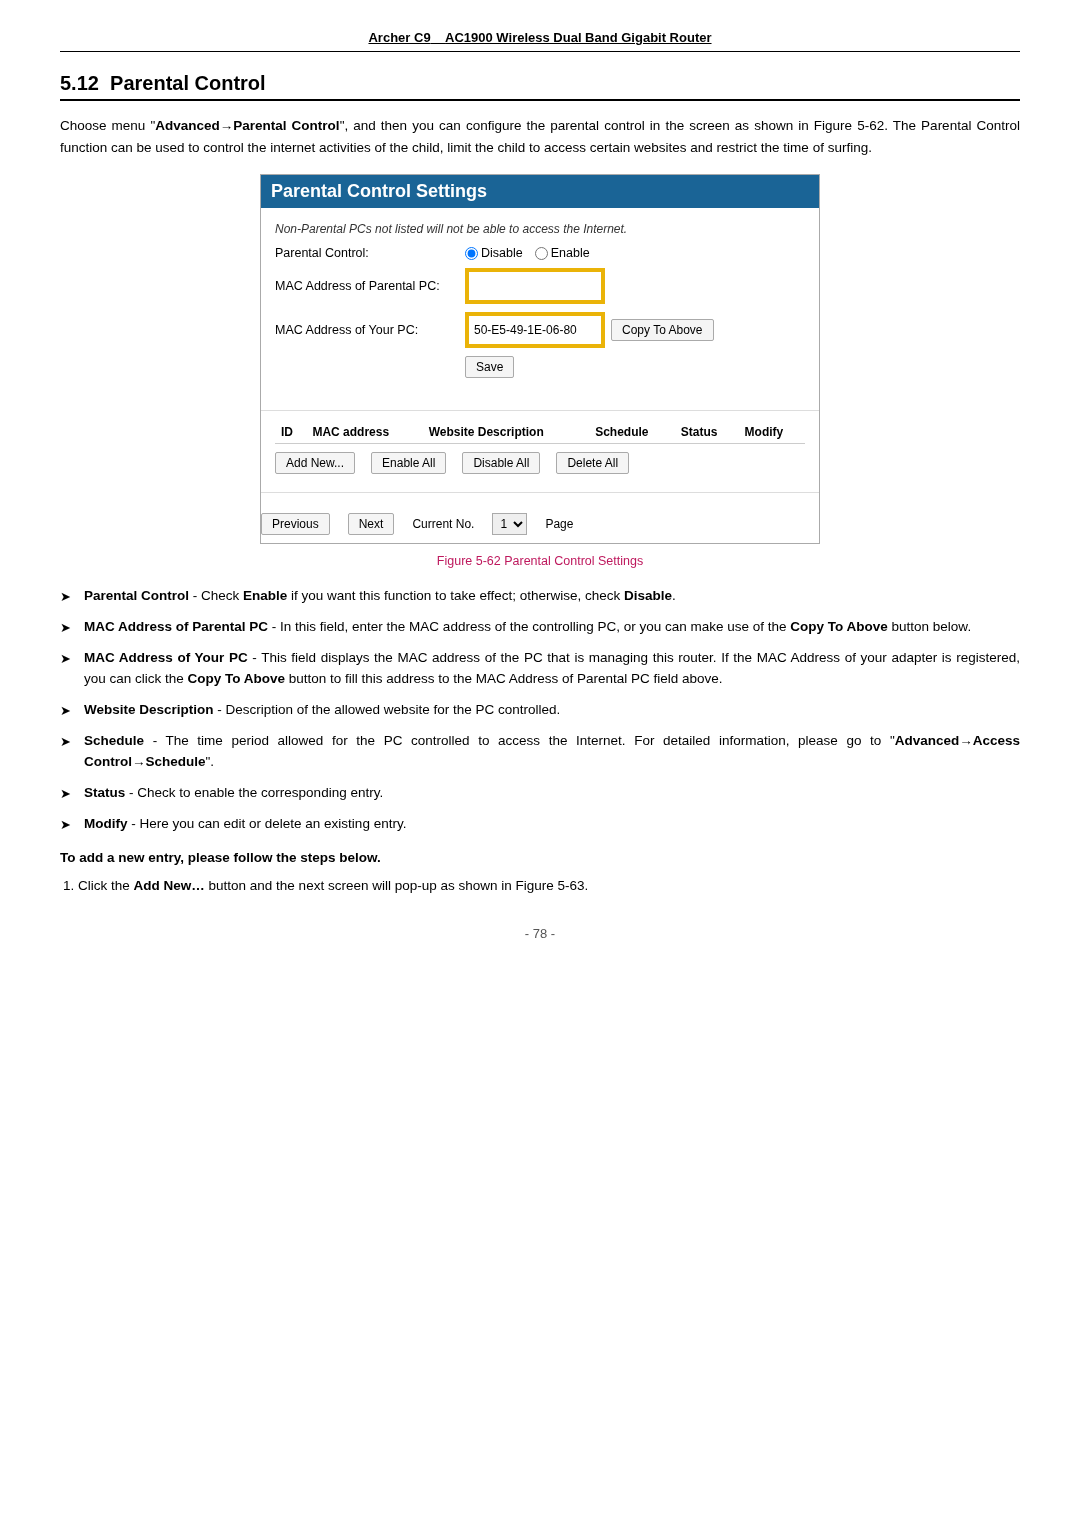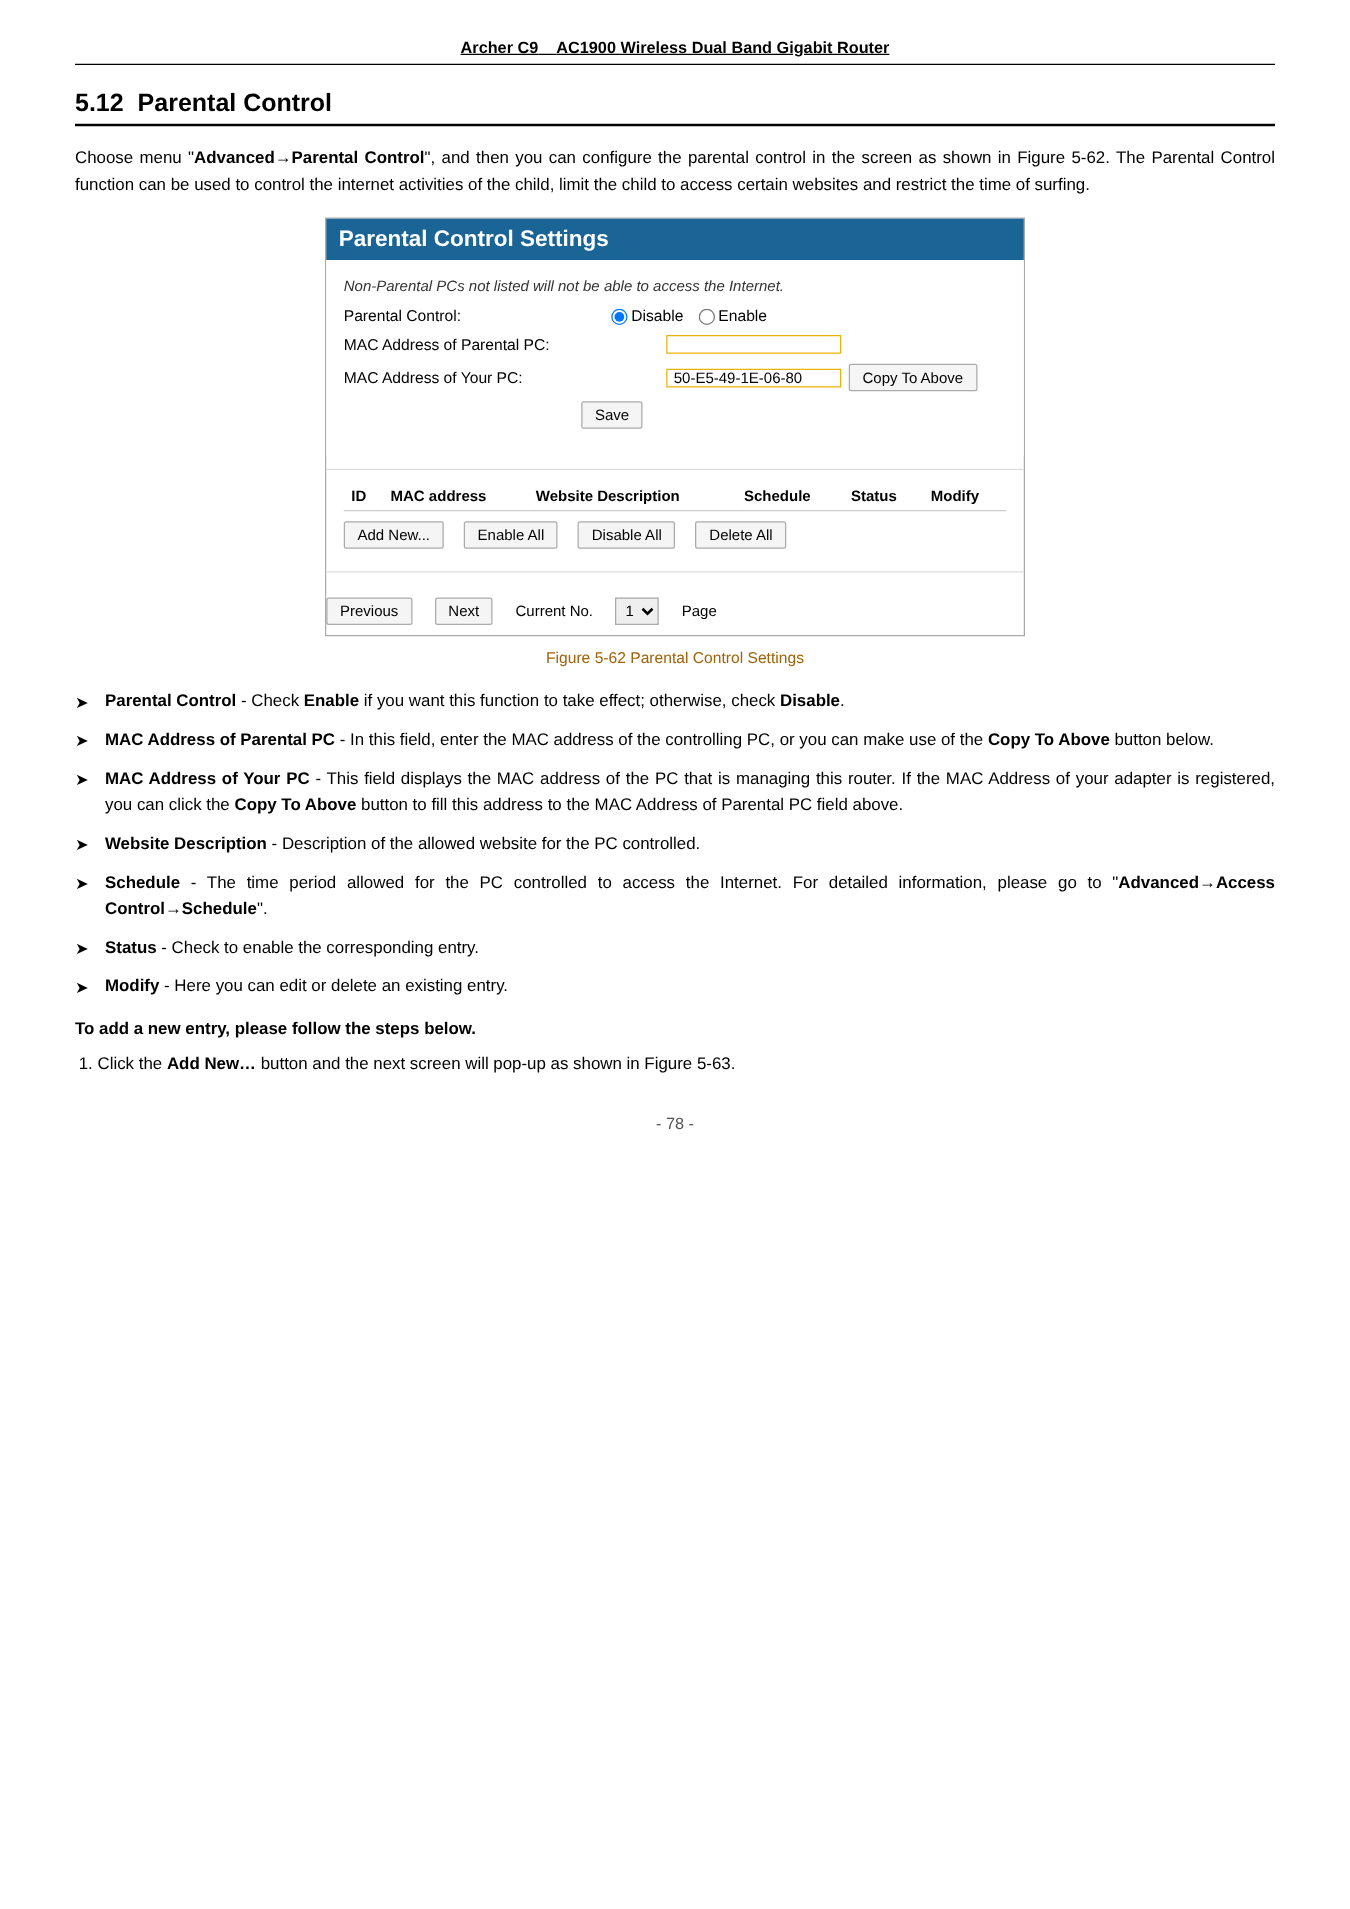--- a/index.html
+++ b/index.html
@@ -69,21 +69,20 @@
       color: #333;
       margin-bottom: 10px;
       margin-top: 4px;
       font-style: italic;
     }
 
     .form-row {
       display: flex;
       align-items: center;
       margin-bottom: 8px;
-      gap: 24px;
     }
     .form-label {
       min-width: 190px;
       font-size: 12.5px;
       color: #000;
     }
     .form-control-inline {
       display: flex;
       align-items: center;
       gap: 6px;
@@ -96,26 +95,25 @@
     .radio-item {
       display: flex;
       align-items: center;
       gap: 3px;
       font-size: 12.5px;
     }
     input[type="radio"] {
       cursor: pointer;
     }
     input[type="text"] {
-      border: 1px solid #eab308;
+      border: 4px solid #eab308;
       padding: 2px 5px;
       font-size: 12px;
       width: 140px;
-      height: 15px;
-      margin-left: 44px;
+      height: 36px;
     }
     .btn {
       border: 1px solid #aaa;
       background: #f5f5f5;
       padding: 3px 10px;
       font-size: 12px;
       cursor: pointer;
       border-radius: 2px;
     }
 
@@ -159,21 +157,21 @@
       border: 1px solid #aaa;
       font-size: 12px;
       padding: 1px 3px;
       height: 22px;
     }
 
     .figure-caption {
       text-align: center;
       font-size: 12.5px;
       margin-bottom: 18px;
-      color: #a16207;
+      color: #be185d;
     }
 
     
     .bullet-list {
       list-style: none;
       padding: 0;
       margin: 0 0 14px 0;
     }
     .bullet-list li {
       display: flex;

